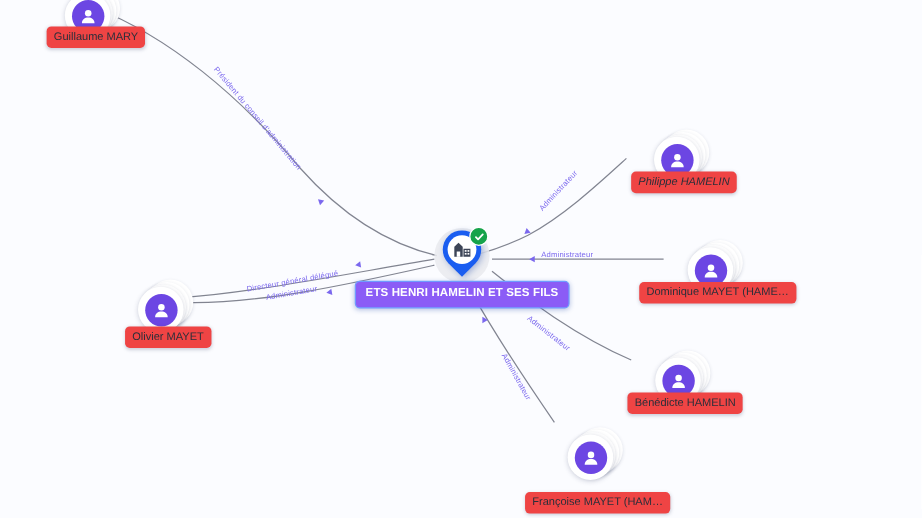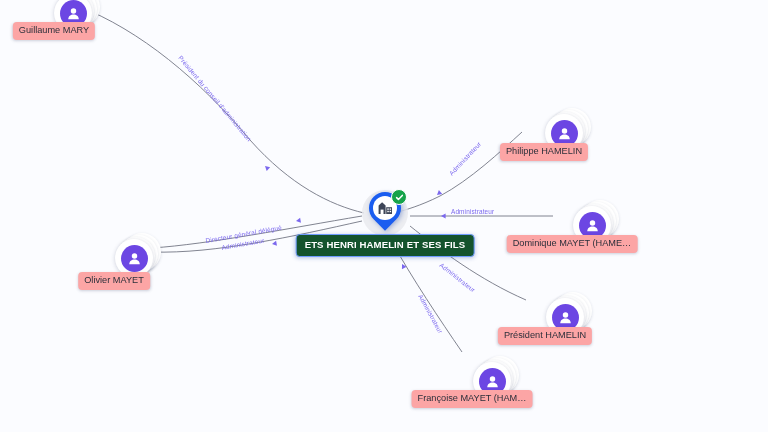--- a/index.html
+++ b/index.html
@@ -73,28 +73,29 @@
     background: #6c46e3;
     display: flex;
     align-items: center;
     justify-content: center;
   }
   .avatar-circle svg { display: block; }
 
   .node-label {
     position: absolute;
     white-space: nowrap;
-    background: #fca5a5;
+    background: #ef4444;
     color: #2b2f3a;
     font-size: 9.2px;
     line-height: 1;
     padding: 4px 6px 5px 6px;
     border-radius: 4px;
     box-shadow: 0 1px 3px rgba(40,50,90,0.22);
     transform: translateX(-50%);
+    margin-left: 26px;
   }
 
   
   #company-node {
     position: absolute;
     left: 362px;
     top: 188px;
     width: 46px;
     height: 52px;
   }
@@ -144,21 +145,21 @@
     justify-content: center;
   }
   .verified-badge svg { display: block; }
 
   #company-label {
     position: absolute;
     left: 385px;
     top: 234px;
     transform: translateX(-50%);
     white-space: nowrap;
-    background: #14532d;
+    background: #8b5cf6;
     color: #ffffff;
     font-size: 9.6px;
     font-weight: bold;
     letter-spacing: 0.1px;
     line-height: 1;
     padding: 5px 8px 6px 8px;
     border-radius: 4px;
     border: 1.5px solid #6f9bff;
     box-shadow: 0 1px 4px rgba(20,60,160,0.3);
   }
@@ -227,21 +228,21 @@
         <div class="card-stack stack-1"></div>
         <div class="avatar-disc">
           <div class="avatar-circle">
             <svg width="15" height="15" viewBox="0 0 16 16">
               <circle cx="8" cy="5.4" r="2.9" fill="#ffffff"></circle>
               <path d="M2.4 14.2 C2.4 10.7 5 9.1 8 9.1 C11 9.1 13.6 10.7 13.6 14.2 Z" fill="#ffffff"></path>
             </svg>
           </div>
         </div>
       </div>
-      <div class="node-label" style="left: 544px; top: 143px;">Philippe HAMELIN</div>
+      <div class="node-label" style="left: 544px; top: 143px; font-style: italic;">Philippe HAMELIN</div>
       <div class="person-node" style="left: 573px; top: 200px;">
         <div class="card-stack stack-3"></div>
         <div class="card-stack stack-2"></div>
         <div class="card-stack stack-1"></div>
         <div class="avatar-disc">
           <div class="avatar-circle">
             <svg width="15" height="15" viewBox="0 0 16 16">
               <circle cx="8" cy="5.4" r="2.9" fill="#ffffff"></circle>
               <path d="M2.4 14.2 C2.4 10.7 5 9.1 8 9.1 C11 9.1 13.6 10.7 13.6 14.2 Z" fill="#ffffff"></path>
             </svg>
@@ -255,35 +256,35 @@
         <div class="card-stack stack-1"></div>
         <div class="avatar-disc">
           <div class="avatar-circle">
             <svg width="15" height="15" viewBox="0 0 16 16">
               <circle cx="8" cy="5.4" r="2.9" fill="#ffffff"></circle>
               <path d="M2.4 14.2 C2.4 10.7 5 9.1 8 9.1 C11 9.1 13.6 10.7 13.6 14.2 Z" fill="#ffffff"></path>
             </svg>
           </div>
         </div>
       </div>
-      <div class="node-label" style="left: 545px; top: 327px;">Président HAMELIN</div>
+      <div class="node-label" style="left: 545px; top: 327px;">Bénédicte HAMELIN</div>
       <div class="person-node" style="left: 473px; top: 356px;">
         <div class="card-stack stack-3"></div>
         <div class="card-stack stack-2"></div>
         <div class="card-stack stack-1"></div>
         <div class="avatar-disc">
           <div class="avatar-circle">
             <svg width="15" height="15" viewBox="0 0 16 16">
               <circle cx="8" cy="5.4" r="2.9" fill="#ffffff"></circle>
               <path d="M2.4 14.2 C2.4 10.7 5 9.1 8 9.1 C11 9.1 13.6 10.7 13.6 14.2 Z" fill="#ffffff"></path>
             </svg>
           </div>
         </div>
       </div>
-      <div class="node-label" style="left: 472px; top: 390px;">Françoise MAYET (HAM…</div>
+      <div class="node-label" style="left: 472px; top: 410px;">Françoise MAYET (HAM…</div>
       <div class="person-node" style="left: 115px; top: 233px;">
         <div class="card-stack stack-3"></div>
         <div class="card-stack stack-2"></div>
         <div class="card-stack stack-1"></div>
         <div class="avatar-disc">
           <div class="avatar-circle">
             <svg width="15" height="15" viewBox="0 0 16 16">
               <circle cx="8" cy="5.4" r="2.9" fill="#ffffff"></circle>
               <path d="M2.4 14.2 C2.4 10.7 5 9.1 8 9.1 C11 9.1 13.6 10.7 13.6 14.2 Z" fill="#ffffff"></path>
             </svg>

